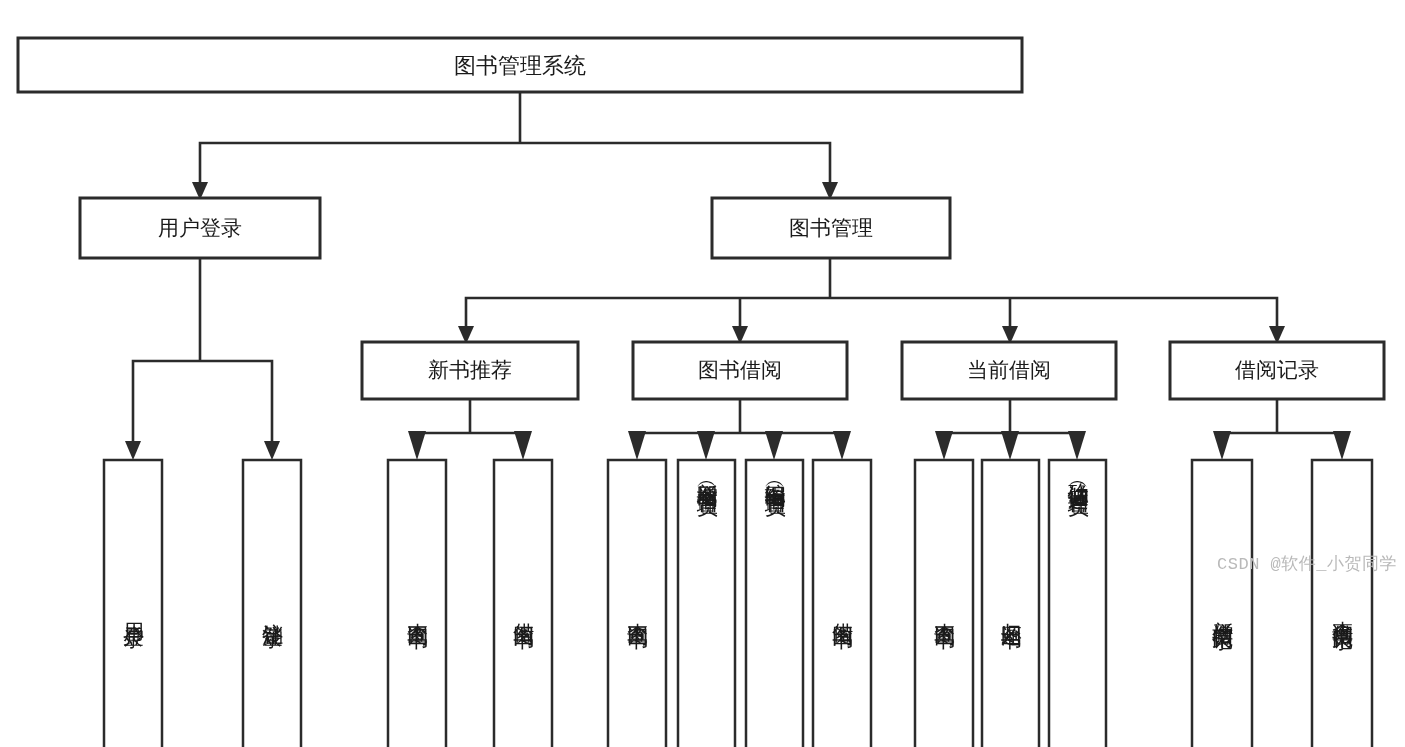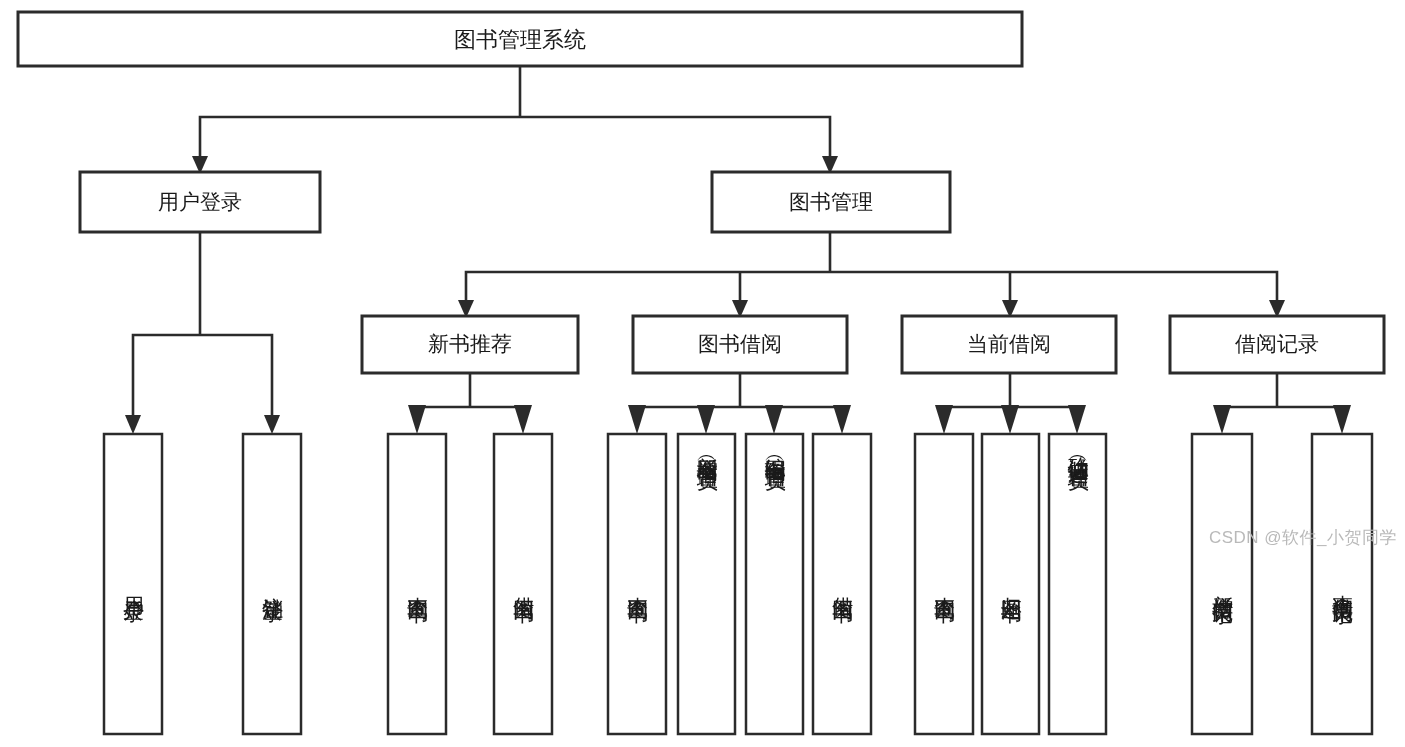--- a/index.html
+++ b/index.html
@@ -11,20 +11,21 @@
     width: 1405px;
     height: 747px;
     font-family: "DejaVu Sans", "Liberation Sans", sans-serif;
     overflow: hidden;
   }
   #diagram-root {
     position: relative;
     width: 1405px;
     height: 553px;
     background: #ffffff;
+    margin-top: 26px;
   }
   svg#flow {
     position: absolute;
     left: 0;
     top: 0;
     width: 1405px;
     height: 747px;
   }
   .node-box {
     fill: #ffffff;
@@ -74,21 +75,21 @@
     font-size: 21px;
     line-height: 1.12;
     letter-spacing: 2px;
     color: #1a1a1a;
     white-space: nowrap;
   }
   .watermark {
     position: absolute;
     right: 8px;
     bottom: 4px;
-    font-family: Liberation Sans, sans-serif;
+    font-family: Liberation Mono, monospace;
     font-size: 17px;
     color: #b9b9b9;
     letter-spacing: 0.5px;
     white-space: nowrap;
   }
 </style>
 </head>
 <body>
 
 <div id="diagram-root">

